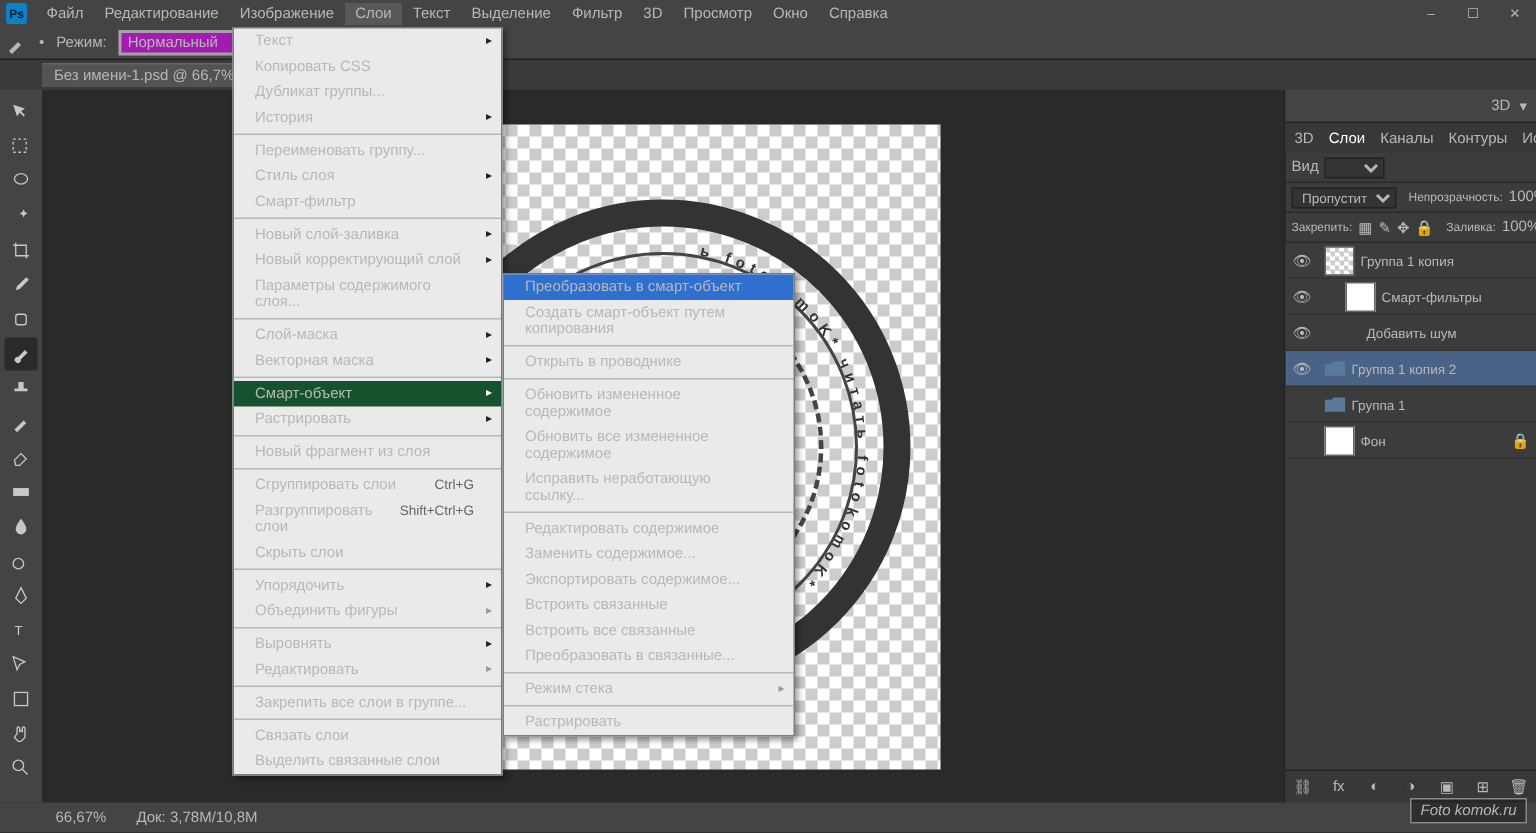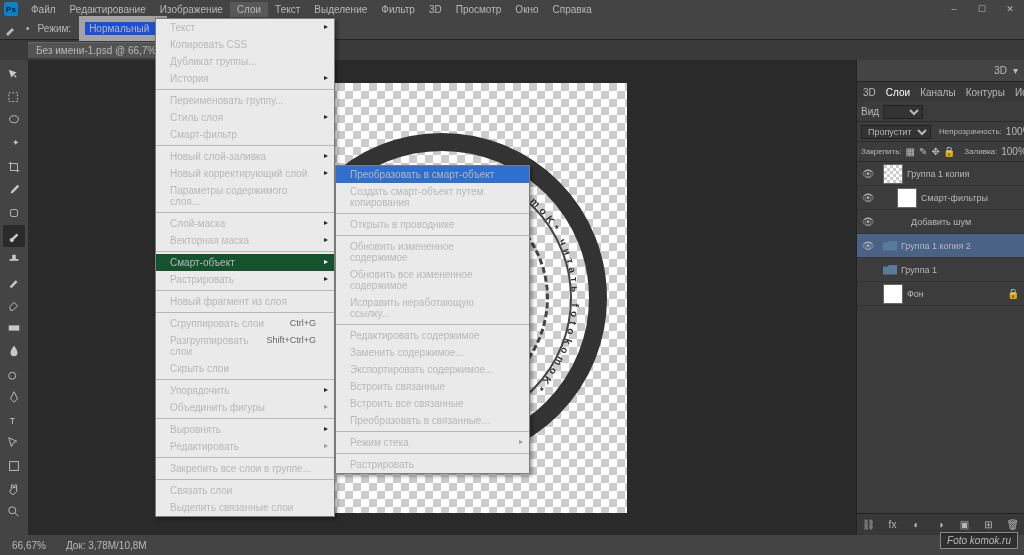--- a/index.html
+++ b/index.html
@@ -27,21 +27,21 @@
 .center-txt{position:absolute;top:50%;left:50%;transform:translate(-50%,-50%);font-size:22px;color:#333;font-weight:bold;letter-spacing:2px}
 .circ-txt{position:absolute;inset:0}
 .menu{position:absolute;background:#eaeaea;border:1px solid #7d7d7d;box-shadow:2px 2px 4px rgba(0,0,0,.4);z-index:100}
 .menu1{left:155px;top:18px;width:180px}
 .menu1 .mi{padding:3px 18px 3px 14px;color:#222;font-size:10px;position:relative;display:flex;justify-content:space-between}
 .menu1 .mi.dis{color:#999}
 .menu1 .mi.hl{background:#14532d;color:#fff}
 .menu1 .sep{height:1px;background:#b8b8b8;margin:2px 0}
 .menu1 .arr::after{content:"▸";position:absolute;right:6px;font-size:8px}
 .menu1 .sc{color:#666;font-size:9px}
-.menu2{left:335px;top:165px;width:195px}
+.menu2{left:335px;top:182px;width:195px}
 .menu2 .mi{padding:3px 18px 3px 14px;color:#222;font-size:10px;position:relative}
 .menu2 .mi.hl{background:#2f6fcf;color:#fff}
 .menu2 .mi.dis{color:#999}
 .menu2 .sep{height:1px;background:#b8b8b8;margin:2px 0}
 .menu2 .arr::after{content:"▸";position:absolute;right:6px;font-size:8px}
 .rpanel{width:168px;background:#3c3c3c;display:flex;flex-direction:column;border-left:1px solid #222}
 .rtop{height:22px;background:#444;border-bottom:1px solid #222;display:flex;align-items:center;justify-content:flex-end;padding-right:6px;gap:6px}
 .ptabs{height:20px;background:#383838;display:flex;align-items:center;padding-left:6px;gap:10px;font-size:9px}
 .ptabs span.active{color:#fff}
 .prow{height:20px;display:flex;align-items:center;padding:0 4px;gap:4px;font-size:9px;border-bottom:1px solid #2a2a2a}
@@ -49,21 +49,21 @@
 .layers{flex:1;background:#3c3c3c;overflow:auto}
 .layer{height:24px;display:flex;align-items:center;padding-left:4px;gap:4px;border-bottom:1px solid #333}
 .layer.sel{background:#4a6285}
 .eye{width:14px;height:14px;display:flex;align-items:center;justify-content:center}
 .thumb{width:20px;height:20px;background:#fff;border:1px solid #666}
 .thumb.chk{background:repeating-conic-gradient(#fff 0 25%,#ccc 0 50%) 0 0/6px 6px}
 .layer .nm{font-size:9px}
 .fldr{width:14px;height:10px;background:#5a7a9a;clip-path:polygon(0 20%,35% 20%,45% 0,100% 0,100% 100%,0 100%)}
 .lbottom{height:22px;background:#383838;display:flex;align-items:center;justify-content:center;gap:10px;border-top:1px solid #222}
 .lbottom div{width:14px;height:14px;display:flex;align-items:center;justify-content:center;font-size:10px}
-.status{position:absolute;bottom:0;left:0;height:20px;background:#444;width:100%;display:flex;align-items:center;padding-left:12px;font-size:9px;gap:20px}
+.status{position:absolute;bottom:0;left:0;height:20px;background:#444;width:100%;display:flex;align-items:center;padding-left:37px;font-size:9px;gap:20px}
 .watermark{position:absolute;bottom:6px;right:6px;border:1px solid #888;padding:2px 6px;font-size:10px;font-style:italic;background:rgba(0,0,0,.3)}
 </style>
 </head>
 <body>
 
 <div class="menubar">
   <div class="ps-icon">Ps</div>
   <span>Файл</span>
   <span>Редактирование</span>
   <span>Изображение</span>
@@ -81,21 +81,21 @@
     <div>✕</div>
   </div>
 </div>
 
 <div class="optbar">
   <svg width="14" height="14">
       <path d="M2 12l6-6 2 2-6 6z" fill="#b8b8b8"></path>
     </svg>
   <span>•</span>
   <span>Режим:</span>
-  <span style="background:#1d4ed8;padding:1px 12px 1px 4px;border:6px solid #a3a3a3">Нормальный</span>
+  <span style="background:#a21caf;padding:1px 12px 1px 4px;border:2px solid #a3a3a3">Нормальный</span>
 </div>
 
 <div class="tabbar">
   <div class="doctab"><span>Без имени-1.psd @ 66,7% (Группа 1 копия 2...</span><span class="x">×</span></div>
 </div>
 
 <div class="main">
   <div class="tools">
     <div class="tool">
         <svg viewBox="0 0 16 16">

